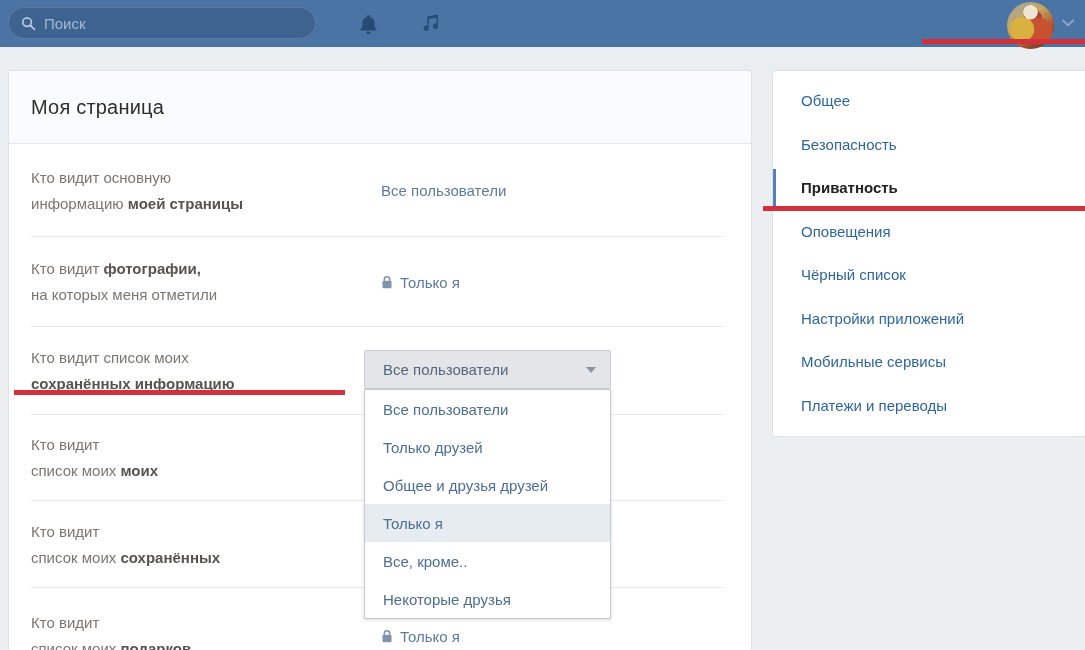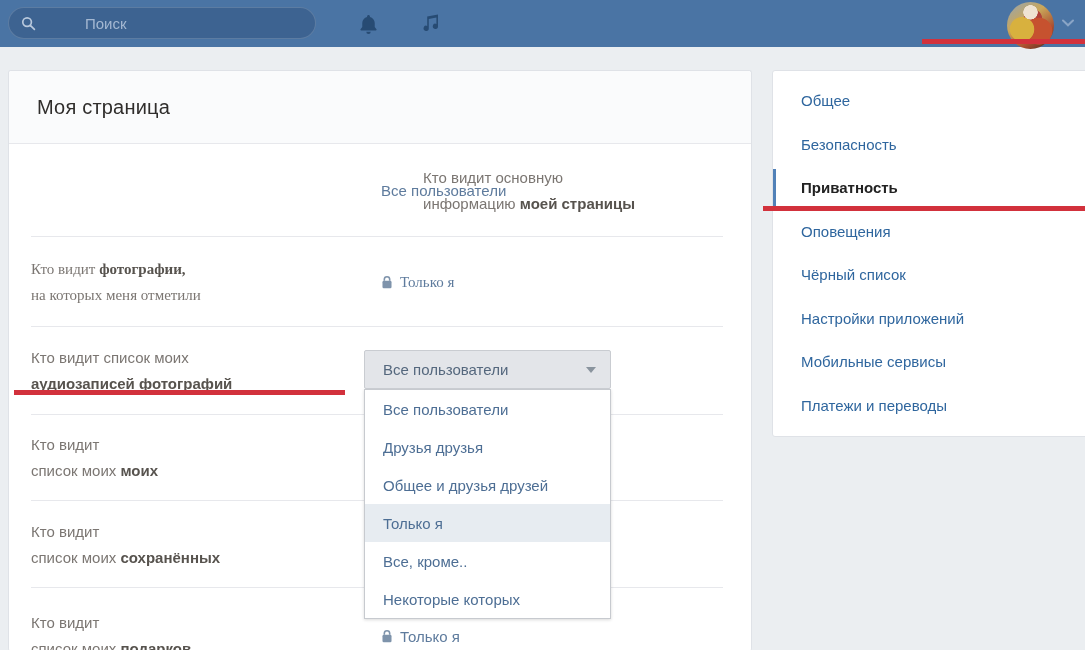--- a/index.html
+++ b/index.html
@@ -14,21 +14,21 @@
   html,body{margin:0;background:#fff;}
   body{font-family:"Liberation Sans","DejaVu Sans",sans-serif;}
   .screen{position:relative;width:1085px;height:650px;background:var(--page-bg);overflow:hidden;}
 
   
   .topbar{position:absolute;left:0;top:0;width:100%;height:47px;background:var(--topbar-bg);z-index:20;}
   .search{position:absolute;left:8px;top:7px;width:308px;height:32px;border-radius:16px;
     background:var(--search-bg);border:1px solid rgba(255,255,255,0.16);display:flex;align-items:center;padding:0 12px;}
   .search .s-icon{display:flex;color:#b9c9dd;margin-right:8px;}
   .search input{flex:1;background:transparent;border:none;outline:none;font-size:15px;color:#dbe5f0;
-    font-family:"Liberation Sans","DejaVu Sans",sans-serif;margin-left:41px;}
+    font-family:"Liberation Sans","DejaVu Sans",sans-serif;}
   .search input::placeholder{color:#a4b8d2;opacity:1;}
   .icon-btn{position:absolute;top:9px;width:30px;height:30px;border:none;background:transparent;
     color:var(--icon-navy);cursor:pointer;display:flex;align-items:center;justify-content:center;}
   .icon-btn.bell{left:353px;}
   .icon-btn.music{left:415px;}
   .avatar{position:absolute;left:1007px;top:2px;width:47px;height:47px;border-radius:50%;z-index:40;cursor:pointer;
     background:
       radial-gradient(circle at 50% 22%, #efe3d2 0 16%, rgba(0,0,0,0) 17%),
       radial-gradient(circle at 32% 58%, #d8b13e 0 28%, rgba(0,0,0,0) 30%),
       radial-gradient(circle at 68% 62%, #c6522f 0 30%, rgba(0,0,0,0) 32%),
@@ -39,26 +39,26 @@
   
   .ann{position:absolute;background:var(--annotation-red);z-index:30;}
   .ann-top{left:922px;top:39px;width:163px;height:5px;}
   .ann-mid{left:14px;top:390px;width:331px;height:5px;}
   .ann-side{left:763px;top:206px;width:322px;height:5px;}
 
   
   .panel{background:#fff;border:1px solid #dfe2e7;border-radius:3px;}
   .main-panel{position:absolute;left:8px;top:70px;width:744px;height:581px;border-bottom:none;overflow:visible;}
   .panel-header{height:73px;background:#fafbfc;border-bottom:1px solid var(--divider);
-    display:flex;align-items:center;padding-left:28px;border-radius:3px 3px 0 0;}
+    display:flex;align-items:center;padding-left:22px;border-radius:3px 3px 0 0;}
   .panel-header h1{font-size:20px;font-weight:400;color:var(--title-color);letter-spacing:.2px;}
   .row{position:relative;display:flex;align-items:center;}
   .row::after{content:"";position:absolute;left:22px;right:28px;bottom:0;height:1px;background:var(--divider);}
   .row.last::after{display:none;}
-  .r0{height:93px;justify-content:flex-end;} .r1{height:90px;font-family:Liberation Serif, serif;} .r2{height:88px;} .r3{height:86px;} .r4{height:87px;} .r5{height:96px;}
+  .r0{height:93px;} .r1{height:90px;} .r2{height:88px;} .r3{height:86px;} .r4{height:87px;} .r5{height:96px;}
   .row-label{padding-left:22px;width:350px;font-size:15px;line-height:26px;color:var(--label-gray);}
   .row-label b{color:var(--label-bold);font-weight:700;}
   .row-value{display:flex;align-items:center;position:absolute;left:372px;top:0;bottom:0;}
   .row-value a{font-size:15px;color:var(--value-link);text-decoration:none;cursor:pointer;}
   .lock{display:flex;margin-right:7px;color:var(--lock-gray);}
 
   
   .select-box{position:absolute;left:355px;top:279px;width:247px;height:39px;background:var(--select-bg);
     border:1px solid var(--select-border);border-radius:2px;display:flex;align-items:center;
     padding:0 14px 0 18px;cursor:pointer;z-index:12;}
@@ -144,21 +144,21 @@
               <rect x="1.6" y="6.2" width="9.8" height="8" rx="1.4" fill="currentColor"></rect>
             </svg>
         </span>
         <a>Только я</a>
       </div>
     </div>
 
     <div class="row r2">
       <div class="row-label">
         <div><span>Кто видит список моих</span><b></b></div>
-        <div><span></span><b>аудиозаписей фотографий</b></div>
+        <div><span></span><b>сохранённых информацию</b></div>
       </div>
     </div>
 
     <div class="row r3">
       <div class="row-label">
         <div><span>Кто видит</span><b></b></div>
         <div><span>список моих </span><b>моих</b></div>
       </div>
     </div>
 
@@ -185,25 +185,25 @@
       </div>
     </div>
 
     <div class="select-box">
       <span class="sel-text">Все пользователи</span>
       <span class="caret"></span>
     </div>
 
     <ul class="dropdown">
       <li>Все пользователи</li>
-      <li>Друзья друзья</li>
+      <li>Только друзей</li>
       <li>Общее и друзья друзей</li>
       <li class="hl">Только я</li>
       <li>Все, кроме..</li>
-      <li>Некоторые которых</li>
+      <li>Некоторые друзья</li>
     </ul>
   </section>
 
   <aside class="panel sidebar">
     <div class="side-item">Общее</div>
     <div class="side-item">Безопасность</div>
     <div class="side-item active">Приватность</div>
     <div class="side-item">Оповещения</div>
     <div class="side-item">Чёрный список</div>
     <div class="side-item">Настройки приложений</div>

